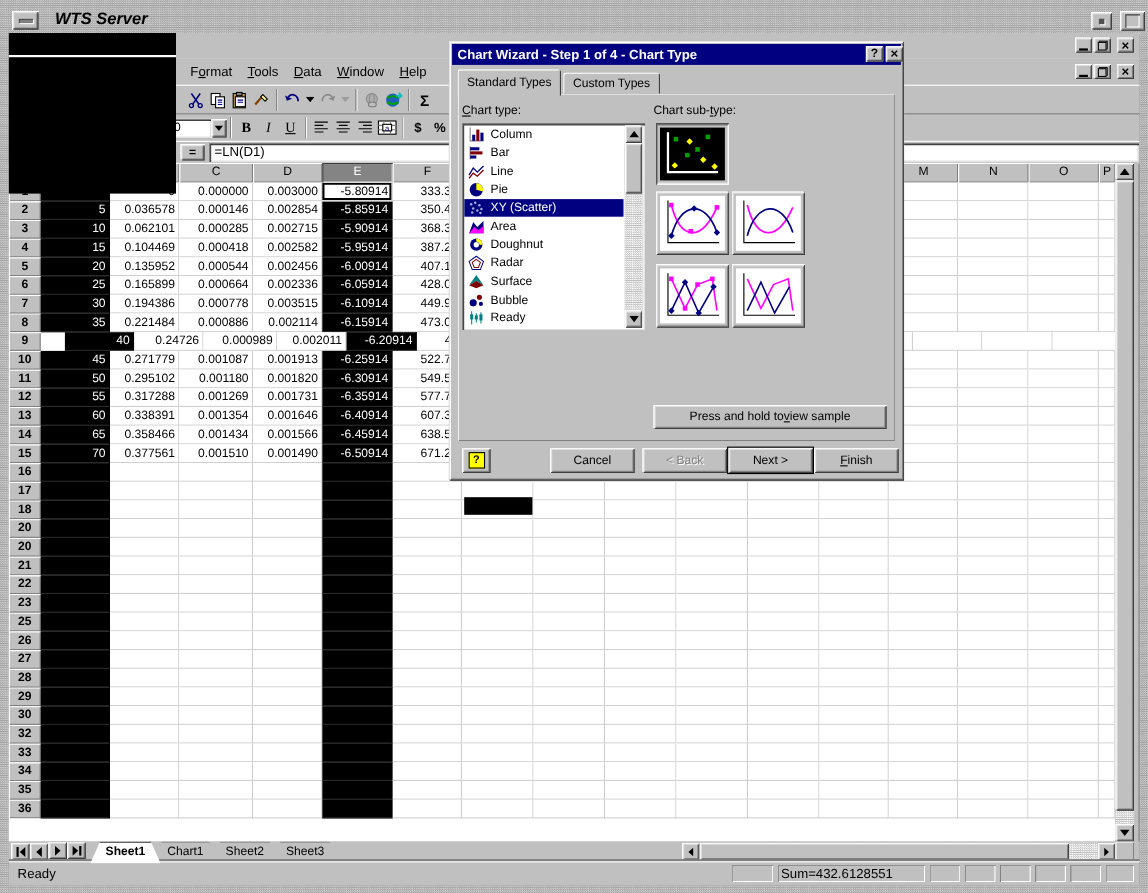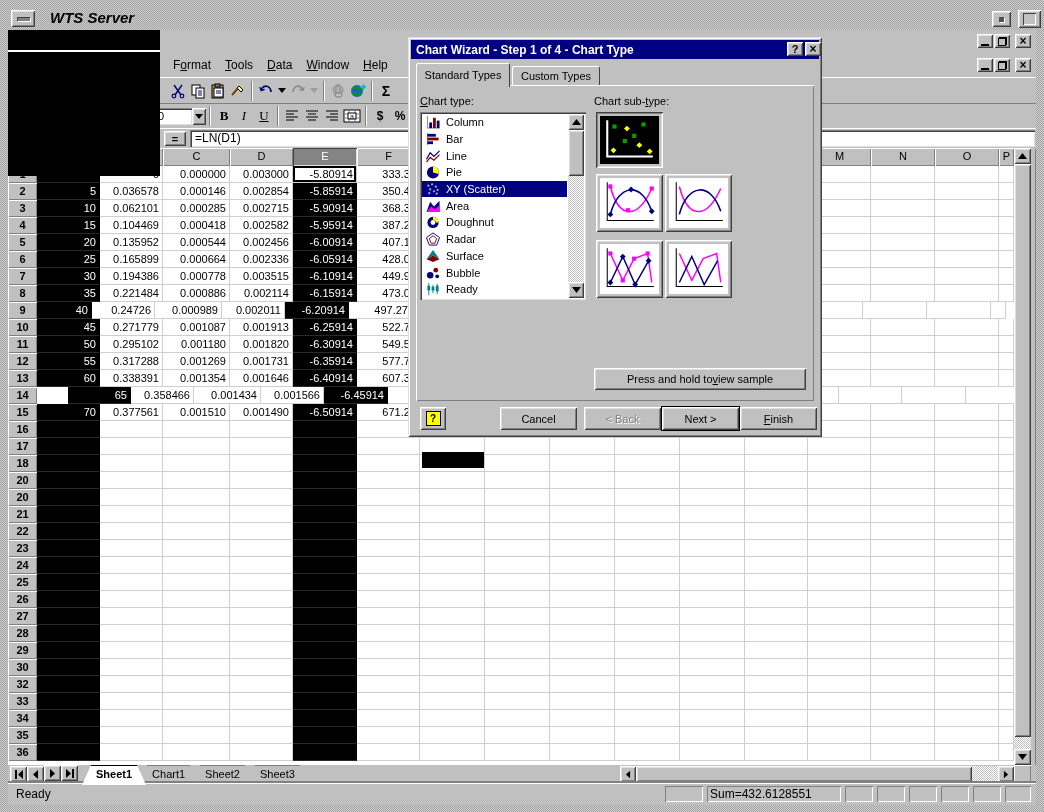--- a/index.html
+++ b/index.html
@@ -404,21 +404,21 @@
           <div class="cell" style="width: 65px;"></div>
           <div class="cell" style="width: 65px;"></div>
           <div class="cell" style="width: 63px;"></div>
           <div class="cell" style="width: 63px;"></div>
           <div class="cell" style="width: 64px;"></div>
           <div class="cell" style="width: 64px;"></div>
           <div class="cell" style="width: 15px;"></div>
         </div>
         <div class="grow">
           <div class="rowhdr" style="width: 29px;">9</div>
-          <div class="cell blk" style="width: 55px;">40</div>
+          <div class="cell blk" style="width: 63px; margin-left: 22px;">40</div>
           <div class="cell" style="width: 63px;">0.24726</div>
           <div class="cell" style="width: 67px;">0.000989</div>
           <div class="cell" style="width: 63px;">0.002011</div>
           <div class="cell blk" style="width: 64px;">-6.20914</div>
           <div class="cell" style="width: 63px;">497.27</div>
           <div class="cell" style="width: 65px;"></div>
           <div class="cell" style="width: 65px;"></div>
           <div class="cell" style="width: 65px;"></div>
           <div class="cell" style="width: 65px;"></div>
           <div class="cell" style="width: 65px;"></div>
@@ -499,21 +499,21 @@
           <div class="cell" style="width: 65px;"></div>
           <div class="cell" style="width: 65px;"></div>
           <div class="cell" style="width: 63px;"></div>
           <div class="cell" style="width: 63px;"></div>
           <div class="cell" style="width: 64px;"></div>
           <div class="cell" style="width: 64px;"></div>
           <div class="cell" style="width: 15px;"></div>
         </div>
         <div class="grow">
           <div class="rowhdr" style="width: 29px;">14</div>
-          <div class="cell blk" style="width: 63px; margin-left: 31px;">65</div>
+          <div class="cell blk" style="width: 63px;">65</div>
           <div class="cell" style="width: 63px;">0.358466</div>
           <div class="cell" style="width: 67px;">0.001434</div>
           <div class="cell" style="width: 63px;">0.001566</div>
           <div class="cell blk" style="width: 64px;">-6.45914</div>
           <div class="cell" style="width: 63px;">638.51</div>
           <div class="cell" style="width: 65px;"></div>
           <div class="cell" style="width: 65px;"></div>
           <div class="cell" style="width: 65px;"></div>
           <div class="cell" style="width: 65px;"></div>
           <div class="cell" style="width: 65px;"></div>
@@ -670,39 +670,20 @@
           <div class="cell" style="width: 65px;"></div>
           <div class="cell" style="width: 65px;"></div>
           <div class="cell" style="width: 63px;"></div>
           <div class="cell" style="width: 63px;"></div>
           <div class="cell" style="width: 64px;"></div>
           <div class="cell" style="width: 64px;"></div>
           <div class="cell" style="width: 15px;"></div>
         </div>
         <div class="grow">
           <div class="rowhdr" style="width: 29px;">23</div>
-          <div class="cell blk" style="width: 63px;"></div>
-          <div class="cell" style="width: 63px;"></div>
-          <div class="cell" style="width: 67px;"></div>
-          <div class="cell" style="width: 63px;"></div>
-          <div class="cell blk" style="width: 64px;"></div>
-          <div class="cell" style="width: 63px;"></div>
-          <div class="cell" style="width: 65px;"></div>
-          <div class="cell" style="width: 65px;"></div>
-          <div class="cell" style="width: 65px;"></div>
-          <div class="cell" style="width: 65px;"></div>
-          <div class="cell" style="width: 65px;"></div>
-          <div class="cell" style="width: 63px;"></div>
-          <div class="cell" style="width: 63px;"></div>
-          <div class="cell" style="width: 64px;"></div>
-          <div class="cell" style="width: 64px;"></div>
-          <div class="cell" style="width: 15px;"></div>
-        </div>
-        <div class="grow">
-          <div class="rowhdr" style="width: 29px;">24</div>
           <div class="cell blk" style="width: 63px;"></div>
           <div class="cell" style="width: 63px;"></div>
           <div class="cell" style="width: 67px;"></div>
           <div class="cell" style="width: 63px;"></div>
           <div class="cell blk" style="width: 64px;"></div>
           <div class="cell" style="width: 63px;"></div>
           <div class="cell" style="width: 65px;"></div>
           <div class="cell" style="width: 65px;"></div>
           <div class="cell" style="width: 65px;"></div>
           <div class="cell" style="width: 65px;"></div>

